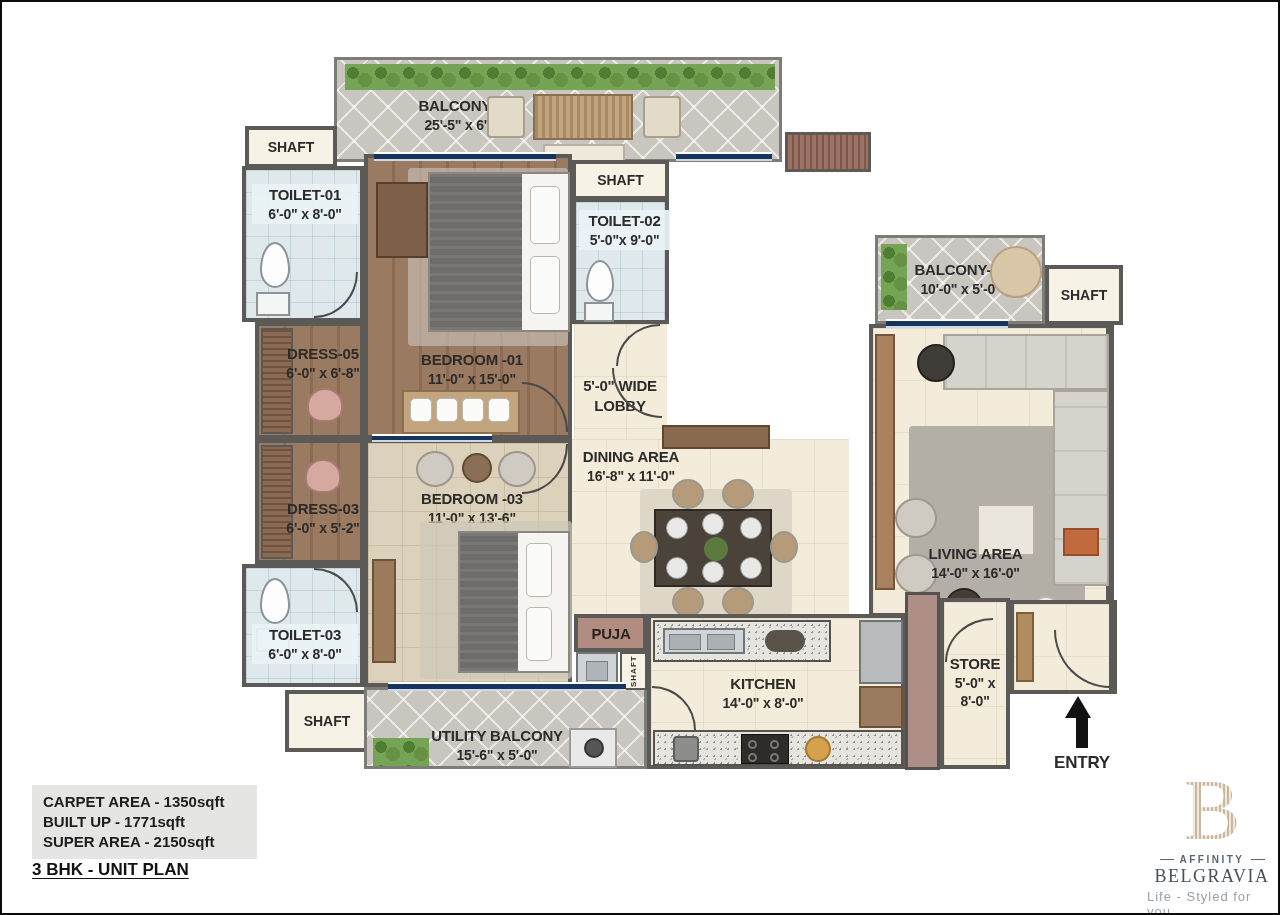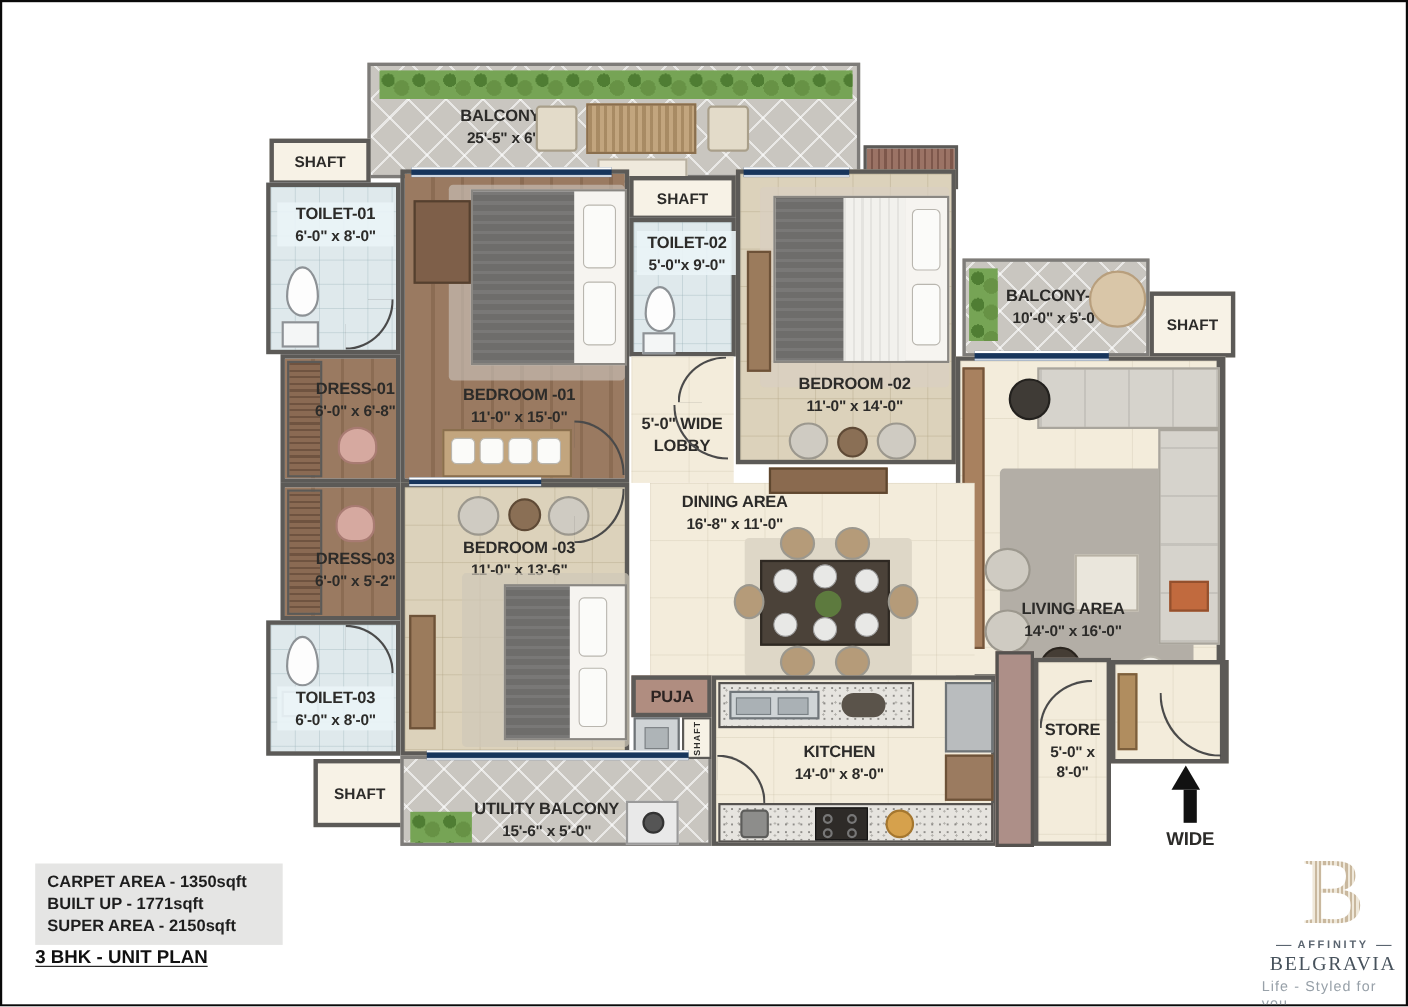--- a/index.html
+++ b/index.html
@@ -89,21 +89,21 @@
       <div>TOILET-01</div>
       <div class="dims">6'-0" x 8'-0"</div>
     </div>
     <div class="abs wc" style="left:14px;top:72px;width:30px;height:46px;"></div>
     <div class="abs basin" style="left:10px;top:122px;width:34px;height:24px;"></div>
   </div>
 
   <div class="abs wall floor-wood" style="left:253px;top:320px;width:109px;height:117px;">
     <div class="abs hatch-h" style="left:2px;top:2px;width:32px;height:106px;"></div>
     <div class="rlabel" style="left:22px;top:18px;width:84px;">
-      <div>DRESS-01</div>
+      <div>DRESS-05</div>
       <div class="dims">6'-0" x 6'-8"</div>
     </div>
     <div class="abs" style="left:48px;top:62px;width:36px;height:34px;background:#d6a9a0;border:2px solid #a87b72;border-radius:50% 50% 40% 40%;"></div>
   </div>
 
   <div class="abs wall floor-wood" style="left:362px;top:152px;width:208px;height:285px;">
     <div class="abs rug" style="left:40px;top:10px;width:160px;height:178px;background:#c9c2b8;opacity:.65;"></div>
     <div class="abs bed" style="left:60px;top:14px;width:142px;height:160px;">
       <div class="abs blanket" style="left:0;top:0;width:92px;height:156px;"></div>
       <div class="abs pillow" style="left:100px;top:12px;width:30px;height:58px;"></div>
@@ -131,37 +131,20 @@
     <div class="abs basin" style="left:8px;top:100px;width:30px;height:20px;"></div>
   </div>
 
   <div class="abs floor-cream" style="left:572px;top:322px;width:93px;height:115px;">
     <div class="rlabel" style="left:2px;top:52px;width:88px;">
       <div>5'-0" WIDE</div>
       <div>LOBBY</div>
     </div>
   </div>
 
-  <div class="abs wall floor-beige" style="left:667px;top:152px;width:200px;height:268px;">
-    <div class="abs rug" style="left:18px;top:12px;width:172px;height:182px;background:#d8cfc2;opacity:.7;"></div>
-    <div class="abs bed" style="left:30px;top:20px;width:160px;height:152px;">
-      <div class="abs blanket" style="left:0;top:0;width:62px;height:148px;"></div>
-      <div class="abs" style="left:62px;top:0;width:56px;height:148px;background:#f2f1ed;background-image:repeating-linear-gradient(90deg,rgba(0,0,0,.06) 0 2px,transparent 2px 8px);"></div>
-      <div class="abs pillow" style="left:124px;top:10px;width:26px;height:56px;"></div>
-      <div class="abs pillow" style="left:124px;top:78px;width:26px;height:56px;"></div>
-    </div>
-    <div class="abs" style="left:6px;top:70px;width:22px;height:110px;background:#9b7b5c;border:2px solid #6d5238;"></div>
-    <div class="rlabel" style="left:28px;top:182px;width:152px;">
-      <div>BEDROOM -02</div>
-      <div class="dims">11'-0" x 14'-0"</div>
-    </div>
-    <div class="abs chair" style="left:44px;top:226px;width:36px;height:34px;"></div>
-    <div class="abs chair" style="left:124px;top:226px;width:36px;height:34px;"></div>
-    <div class="abs" style="left:88px;top:230px;width:28px;height:28px;border-radius:50%;background:#8a6f55;border:2px solid #5f4a36;"></div>
-  </div>
 
   <div class="abs wall-thin floor-tile" style="left:873px;top:233px;width:170px;height:89px;">
     <div class="abs hedge" style="left:3px;top:6px;width:26px;height:66px;"></div>
     <div class="rlabel" style="left:18px;top:22px;width:130px;">
       <div>BALCONY-02</div>
       <div class="dims">10'-0" x 5'-0"</div>
     </div>
     <div class="abs" style="left:112px;top:8px;width:52px;height:52px;border-radius:50%;background:#d9c6a8;border:2px solid #b89f7d;"></div>
   </div>
 
@@ -176,21 +159,21 @@
     <div class="abs" style="left:72px;top:260px;width:38px;height:38px;border-radius:50%;background:#453d35;border:2px solid #2a241e;"></div>
     <div class="abs chair" style="left:22px;top:170px;width:42px;height:40px;"></div>
     <div class="abs chair" style="left:22px;top:226px;width:42px;height:40px;"></div>
     <div class="abs" style="left:158px;top:268px;width:30px;height:30px;border-radius:50%;background:#f1efe9;border:2px solid #bcb8ad;"></div>
     <div class="rlabel" style="left:30px;top:216px;width:145px;">
       <div>LIVING AREA</div>
       <div class="dims">14'-0" x 16'-0"</div>
     </div>
   </div>
 
-  <div class="abs floor-cream" style="left:589px;top:437px;width:295px;height:175px;">
+  <div class="abs floor-cream" style="left:552px;top:437px;width:295px;height:175px;">
     <div class="rlabel" style="left:12px;top:8px;width:130px;">
       <div>DINING AREA</div>
       <div class="dims">16'-8" x 11'-0"</div>
     </div>
     <div class="abs" style="left:108px;top:-14px;width:108px;height:24px;background:#8a6a4f;border:2px solid #5f472f;"></div>
     <div class="abs rug" style="left:86px;top:50px;width:152px;height:126px;background:#ded7c7;"></div>
     <div class="abs" style="left:100px;top:70px;width:118px;height:78px;background:#4b4239;border:2px solid #2e2822;">
       <div class="abs" style="left:10px;top:6px;width:22px;height:22px;border-radius:50%;background:#e8e8e6;border:1px solid #999;"></div>
       <div class="abs" style="left:46px;top:2px;width:22px;height:22px;border-radius:50%;background:#e8e8e6;border:1px solid #999;"></div>
       <div class="abs" style="left:84px;top:6px;width:22px;height:22px;border-radius:50%;background:#e8e8e6;border:1px solid #999;"></div>
@@ -315,21 +298,21 @@
   <div class="abs arc br" style="left:312px;top:270px;width:44px;height:46px;"></div>
   <div class="abs arc tr" style="left:312px;top:566px;width:44px;height:44px;"></div>
   <div class="abs arc tr" style="left:650px;top:684px;width:44px;height:44px;"></div>
   <div class="abs arc bl" style="left:1052px;top:628px;width:56px;height:58px;"></div>
   <div class="abs arc tl" style="left:943px;top:616px;width:48px;height:44px;"></div>
 
   <div class="abs" style="left:1063px;top:694px;width:34px;height:56px;">
     <div class="entry-arrow"></div>
     <div class="entry-stem"></div>
   </div>
-  <div class="rlabel" style="left:1040px;top:750px;width:80px;font-size:17px;">WIDE</div>
+  <div class="rlabel" style="left:1040px;top:750px;width:80px;font-size:17px;">ENTRY</div>
 
   <div class="abs info-box" style="left:30px;top:783px;width:225px;">
     <div>CARPET AREA - 1350sqft</div>
     <div>BUILT UP - 1771sqft</div>
     <div>SUPER AREA - 2150sqft</div>
   </div>
   <div class="abs plan-title" style="left:30px;top:858px;">3 BHK - UNIT PLAN</div>
 
   <div class="abs logo" style="left:1145px;top:768px;width:130px;">
     <div class="monogram">B</div>

